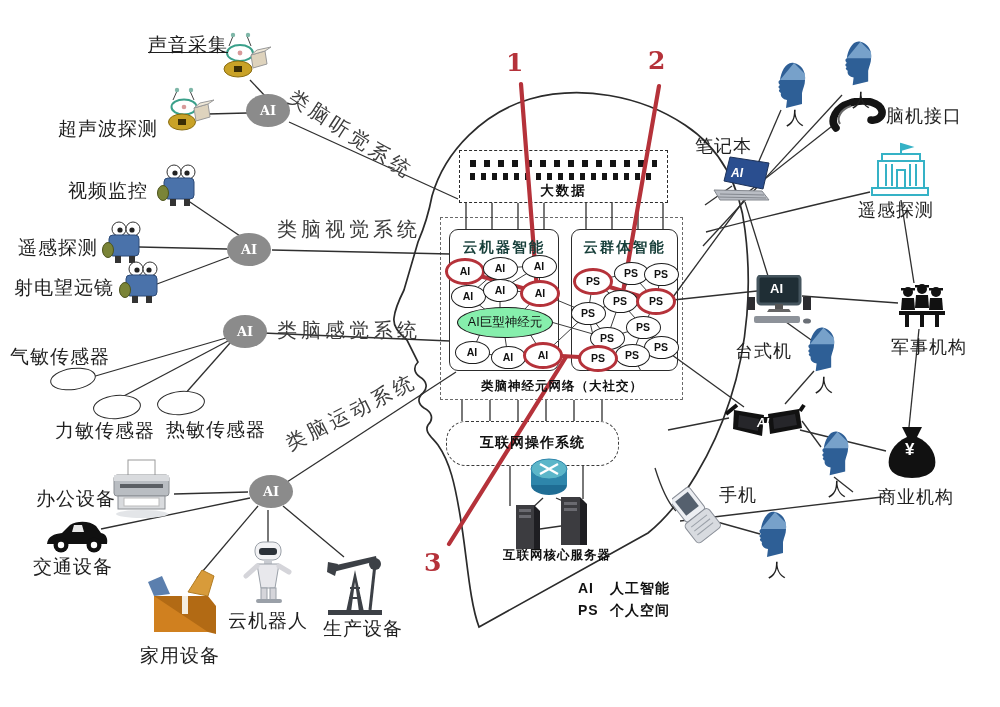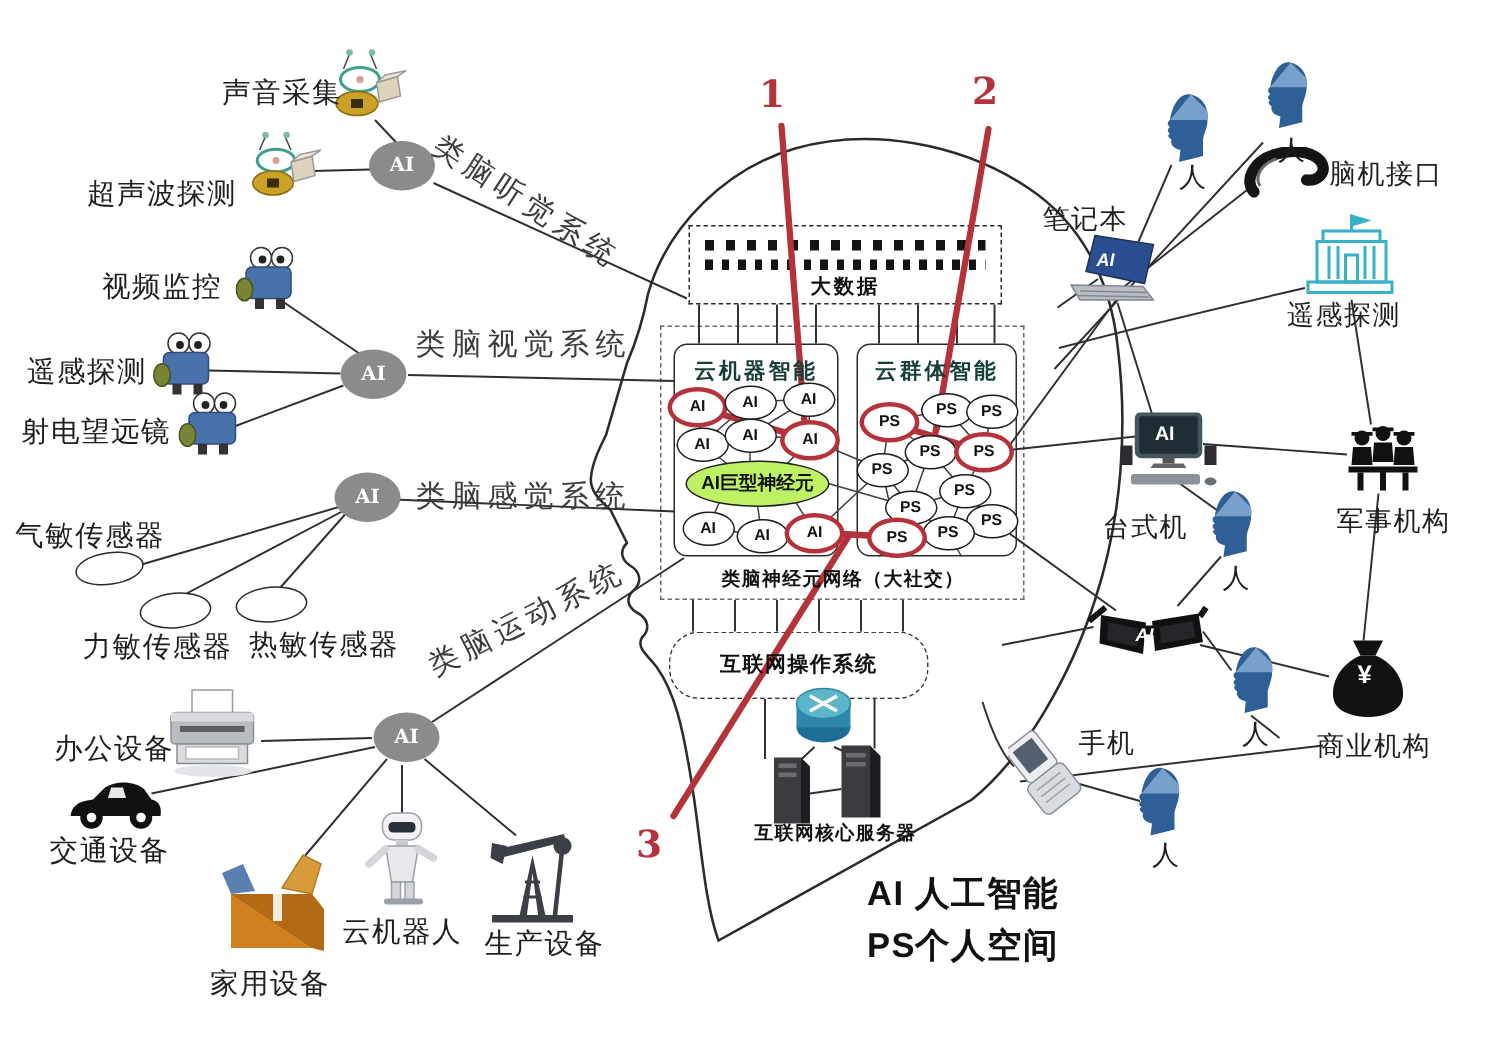--- a/index.html
+++ b/index.html
@@ -22,33 +22,33 @@
   .lbl.sm{font-size:18px;}
   .sys{position:absolute;z-index:4;color:#3c3c3c;font-size:20px;letter-spacing:4px;
        font-family:"DejaVu Serif","Liberation Serif",serif;white-space:nowrap;}
   .boxtitle{position:absolute;z-index:4;font-weight:bold;font-size:14.5px;letter-spacing:2px;
             color:#173f3a;text-align:center;white-space:nowrap;}
   .blacktitle{color:#101010;}
   .caption{position:absolute;z-index:4;font-weight:bold;font-size:12.5px;color:#101010;
            text-align:center;white-space:nowrap;letter-spacing:1px;}
   .marker{position:absolute;z-index:5;color:#b5323a;font-weight:bold;font-size:25px;
           font-family:"DejaVu Serif","Liberation Serif",serif;}
-  .legend{position:absolute;z-index:4;font-weight:bold;font-size:23px;color:#111;}
+  .legend{position:absolute;z-index:4;font-weight:bold;font-size:14px;color:#111;}
   .legend .row{margin-bottom:4px;letter-spacing:1px;}
   .legend .k{display:inline-block;width:32px;}
   
   .hub{position:absolute;z-index:3;width:44px;height:33px;border-radius:50%;background:#8b8b8b;
        color:#fff;font-weight:bold;font-size:13px;display:flex;align-items:center;justify-content:center;
        font-family:"DejaVu Serif","Liberation Serif",serif;}
   .node{position:absolute;z-index:3;width:35px;height:23px;border-radius:50%;background:#fff;
         border:1.6px solid #1d1d1d;color:#111;font-weight:bold;font-size:10.5px;
         display:flex;align-items:center;justify-content:center;}
   .node.red{border:3.4px solid #b5323a;width:40px;height:27px;}
-  .bignode{position:absolute;z-index:3;width:96px;height:31px;border-radius:50%;background:#bef264;
-        border:1.7px solid #1d1d1d;color:#111;font-weight:bold;font-size:12.5px;
+  .bignode{position:absolute;z-index:3;width:96px;height:31px;border-radius:50%;background:#86efac;
+        border:1.7px solid #1d1d1d;color:#111;font-weight:normal;font-size:12.5px;
         display:flex;align-items:center;justify-content:center;white-space:nowrap;}
   .sensor-ellipse{position:absolute;z-index:3;background:#fff;border:1.7px solid #2a2a2a;border-radius:50%;}
   
   .icon{position:absolute;z-index:3;}
   .chip{position:absolute;z-index:5;color:#fff;font-weight:bold;white-space:nowrap;}
 </style>
 </head>
 <body>
 
 <div id="stage">
@@ -511,21 +511,21 @@
   </div>
 
   <div class="icon" style="left:884px;top:425px;">
     <svg width="56" height="54">
       <polygon points="18,2 38,2 33,12 23,12" fill="#111"></polygon>
       <path d="M23,12 L33,12 C47,18 53,31 51,41 C49,50 37,53 28,53 C19,53 7,50 5,41 C3,31 9,18 23,12 Z" fill="#111"></path>
     </svg>
   </div>
   <div class="chip" style="left:905px;top:440px;font-size:17px;">¥</div>
 
-  <div class="lbl" style="left:148px;top:49px;">声音采集</div>
+  <div class="lbl" style="left:148px;top:32px;text-decoration:underline;">声音采集</div>
   <div class="lbl" style="left:58px;top:116px;">超声波探测</div>
   <div class="lbl" style="left:68px;top:178px;">视频监控</div>
   <div class="lbl" style="left:18px;top:235px;">遥感探测</div>
   <div class="lbl" style="left:14px;top:275px;">射电望远镜</div>
   <div class="lbl" style="left:10px;top:344px;">气敏传感器</div>
   <div class="lbl" style="left:55px;top:418px;">力敏传感器</div>
   <div class="lbl" style="left:166px;top:417px;">热敏传感器</div>
   <div class="lbl" style="left:36px;top:486px;">办公设备</div>
   <div class="lbl" style="left:33px;top:554px;">交通设备</div>
   <div class="lbl" style="left:140px;top:643px;">家用设备</div>

